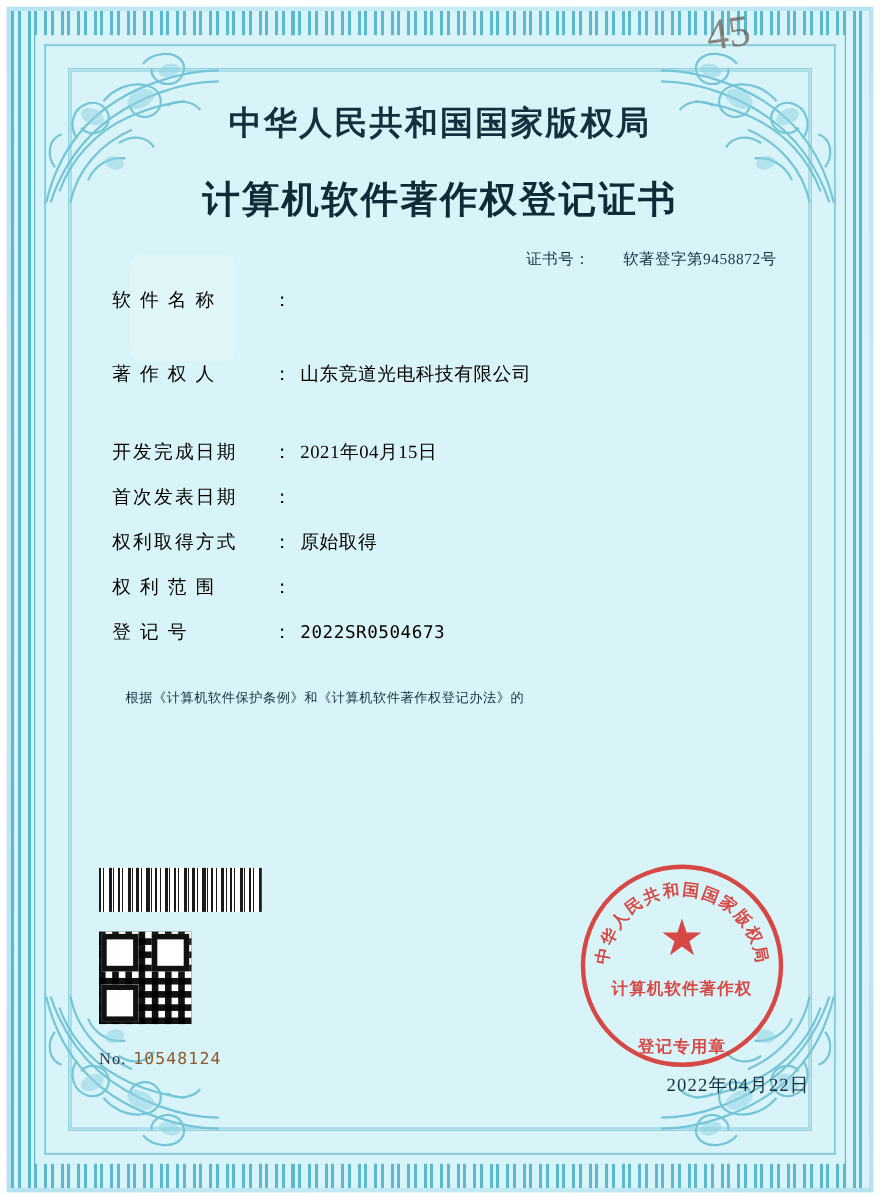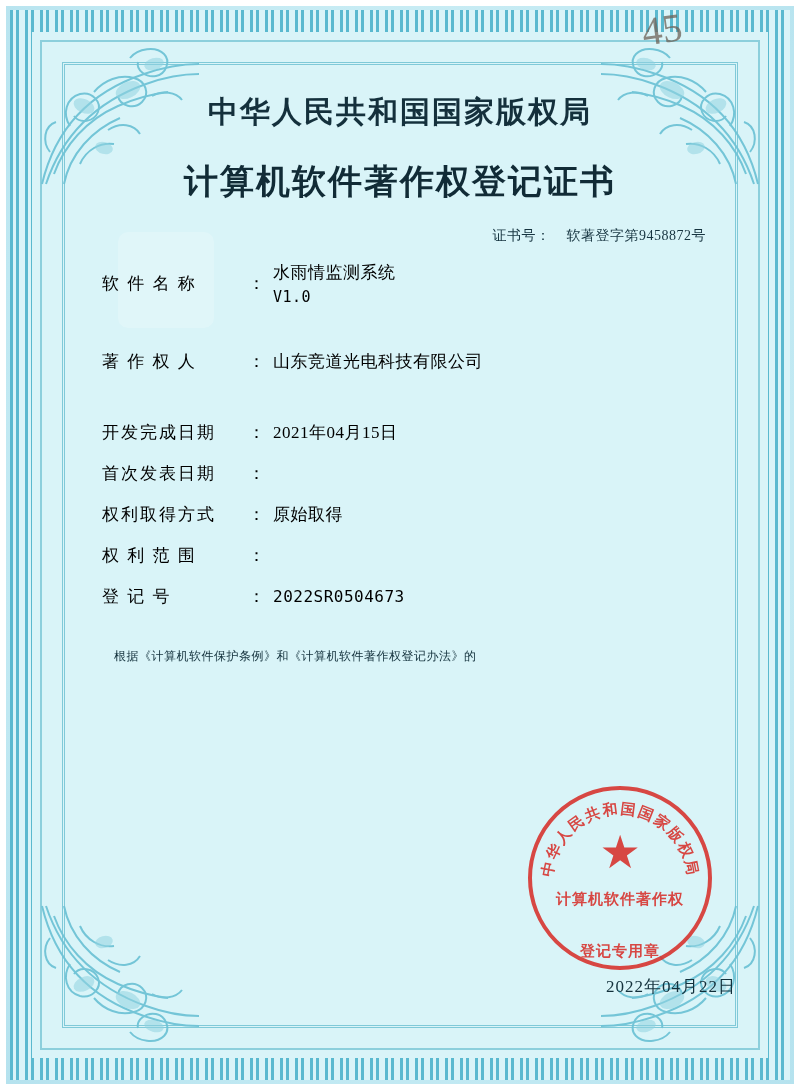--- a/index.html
+++ b/index.html
@@ -112,21 +112,21 @@
   }
 
   .cert-no {
     margin-top: 22px;
     text-align: right;
     padding-right: 14px;
     font-size: 14px;
     color: #15333f;
     letter-spacing: 0.5px;
   }
-  .cert-no .cn-label { margin-right: 12px; }
+  .cert-no .cn-label { margin-right: 26px; }
 
   .fields {
     margin-top: 16px;
     padding-left: 22px;
   }
   .field-row {
     display: flex;
     align-items: center;
     margin-bottom: 18px;
     font-size: 17px;
@@ -419,24 +419,20 @@
     <div class="cert-no">
       <span class="cn-label">证书号：</span>
       <span>软著登字第9458872号</span>
     </div>
 
     <div class="fields">
 
       <div class="field-row">
         <span class="field-label">软 件 名 称</span>
         <span class="field-colon">：</span>
-        <span class="field-value">
-          <span>水雨情监测系统</span>
-          <span class="subline">V1.0</span>
-        </span>
       </div>
 
       <div class="gap-sm"></div>
 
       <div class="field-row">
         <span class="field-label">著 作 权 人</span>
         <span class="field-colon">：</span>
         <span class="field-value">山东竞道光电科技有限公司</span>
       </div>
 
@@ -471,20 +467,29 @@
       </div>
 
     </div>
 
     <div class="statement">
       <p class="indent">根据《计算机软件保护条例》和《计算机软件著作权登记办法》的</p>
     </div>
 
   </div>
 
+  <div class="codes">
+    <div class="barcode"></div>
+    <div class="qr">
+      <span class="qr-eye-bl"></span>
+    </div>
+    <div class="serial">
+      <span>No.</span><span class="sn-num">10548124</span>
+    </div>
+  </div>
 
   <div class="seal">
     <svg class="seal-arc" viewBox="0 0 176 176">
       <defs>
         <path id="sealArcPath" d="M 20 92 A 68 68 0 1 1 156 92"></path>
       </defs>
       <text>
         <textPath href="#sealArcPath" startOffset="50%" text-anchor="middle" id="sealArcLabel">中华人民共和国国家版权局</textPath>
       </text>
     </svg>

